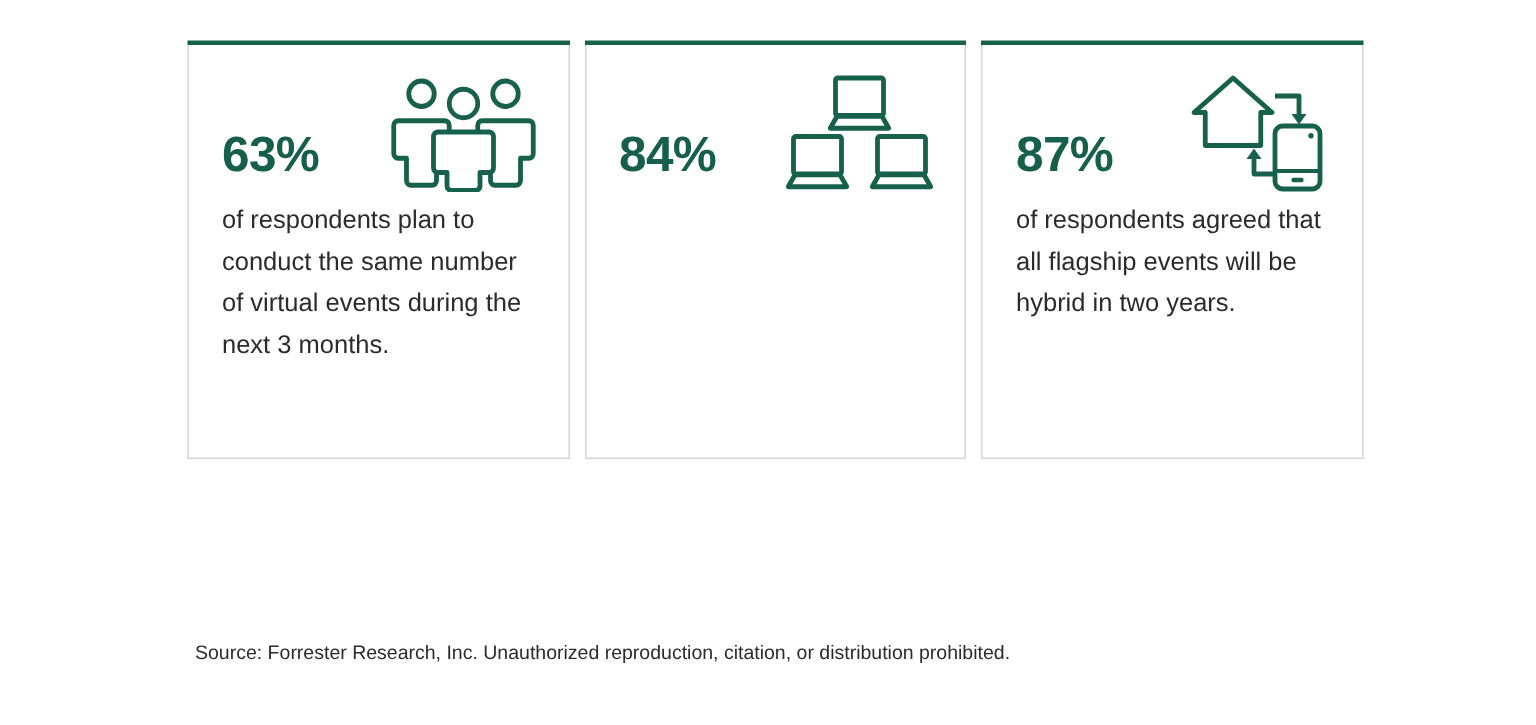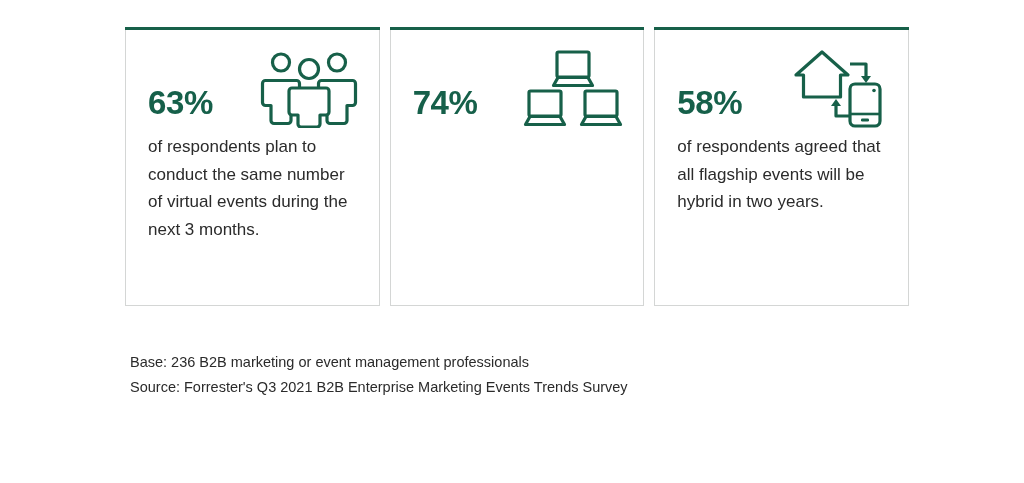--- a/index.html
+++ b/index.html
@@ -157,21 +157,21 @@
               <rect x="6" y="43" width="32" height="25" rx="1.5" stroke="#176049" stroke-width="3.2"></rect>
               <path d="M2.5 76.5 l4.5 -8 h30 l4.5 8 z" stroke="#176049" stroke-width="3.2" stroke-linejoin="round" fill="#fff"></path>
             </g>
 
             <g>
               <rect x="62" y="43" width="32" height="25" rx="1.5" stroke="#176049" stroke-width="3.2"></rect>
               <path d="M58.5 76.5 l4.5 -8 h30 l4.5 8 z" stroke="#176049" stroke-width="3.2" stroke-linejoin="round" fill="#fff"></path>
             </g>
           </svg>
         </div>
-        <div class="stat-pct">74%</div>
+        <div class="stat-pct">84%</div>
       </div>
     </div>
 
     <div class="stat-card">
       <div class="card-topbar"></div>
       <div class="card-inner">
         <div class="card-icon">
           <svg width="100" height="80" viewBox="0 0 100 80" fill="none" xmlns="http://www.w3.org/2000/svg">
 
             <path d="M8 27 L34 4 L60 27 L52.5 27 L52.5 49 L15.5 49 L15.5 27 Z" stroke="#176049" stroke-width="3.2" stroke-linejoin="round" fill="#fff"></path>
@@ -181,26 +181,23 @@
 
             <path d="M62 68 h-14 v-12" stroke="#176049" stroke-width="3.2" stroke-linejoin="round" stroke-linecap="butt"></path>
             <path d="M43 58 l5 -7 l5 7 z" fill="#176049"></path>
 
             <rect x="62" y="36" width="30" height="42" rx="5" stroke="#176049" stroke-width="3.2" fill="#fff"></rect>
             <line x1="62" y1="66" x2="92" y2="66" stroke="#176049" stroke-width="2.6"></line>
             <circle cx="86" cy="42.5" r="1.8" fill="#176049"></circle>
             <rect x="73" y="70.5" width="8" height="3" rx="1.2" fill="#176049"></rect>
           </svg>
         </div>
-        <div class="stat-pct">58%</div>
+        <div class="stat-pct">87%</div>
         <div class="stat-text">of respondents agreed that all flagship events will be hybrid in two years.</div>
       </div>
     </div>
 
   </div>
 
-  <div class="footnotes">
-    <div class="fn-line">Base: 236 B2B marketing or event management professionals</div>
-    <div class="fn-line">Source: Forrester's Q3 2021 B2B Enterprise Marketing Events Trends Survey</div>
-  </div>
-
+
+  <div class="copyright">Source: Forrester Research, Inc. Unauthorized reproduction, citation, or distribution prohibited.</div>
 
 </div>
 
 </body></html>

